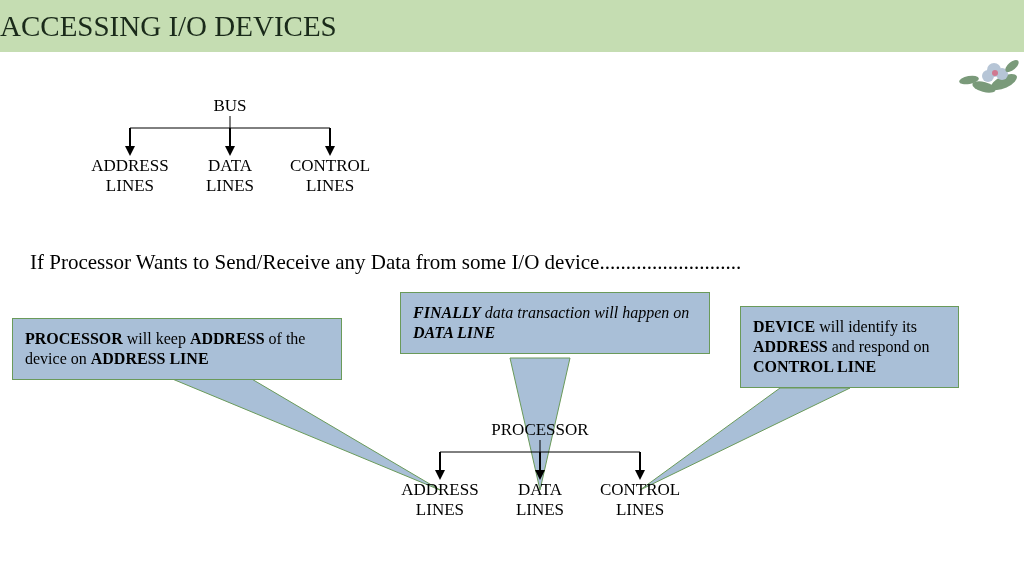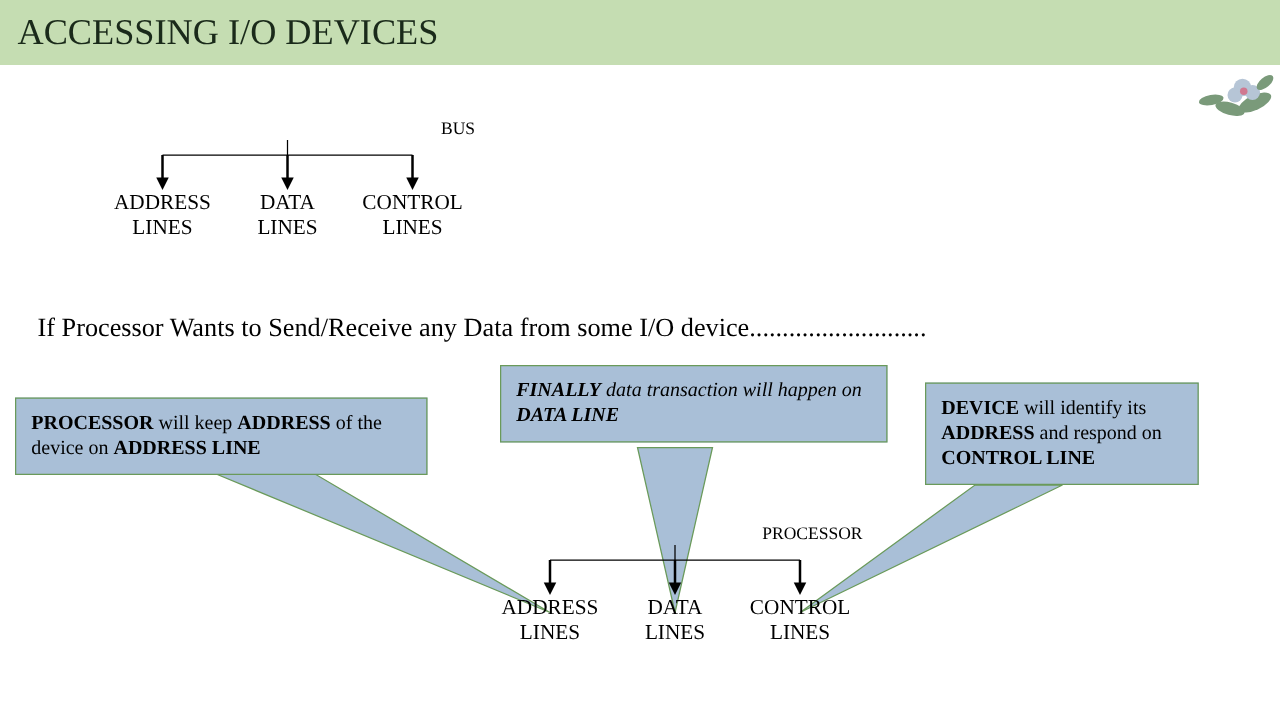--- a/index.html
+++ b/index.html
@@ -9,42 +9,41 @@
     background: #ffffff;
     overflow: hidden;
     position: relative;
   }
   .header-bar {
     background: #c5ddb2;
     width: 100%;
     height: 52px;
     display: flex;
     align-items: center;
-    padding-left: 14px;
     box-sizing: border-box;
   }
   .header-bar h1 {
     margin: 0;
     font-weight: normal;
     font-size: 29px;
     color: #1a2a1a;
   }
   .flower-decor {
     position: absolute;
     top: 52px; right: 0;
     width: 70px; height: 50px;
   }
   .pos { position: absolute; }
 
   .bus-tree {
     width: 300px;
   }
   .bus-root {
-    text-align: right;
-    font-size: 14px;
+    text-align: center;
+    font-size: 17px;
     margin-bottom: 0;
   }
   .bus-children {
     display: flex;
     justify-content: space-between;
     text-align: center;
     font-size: 17px;
     line-height: 1.15;
     margin-top: 0;
   }

